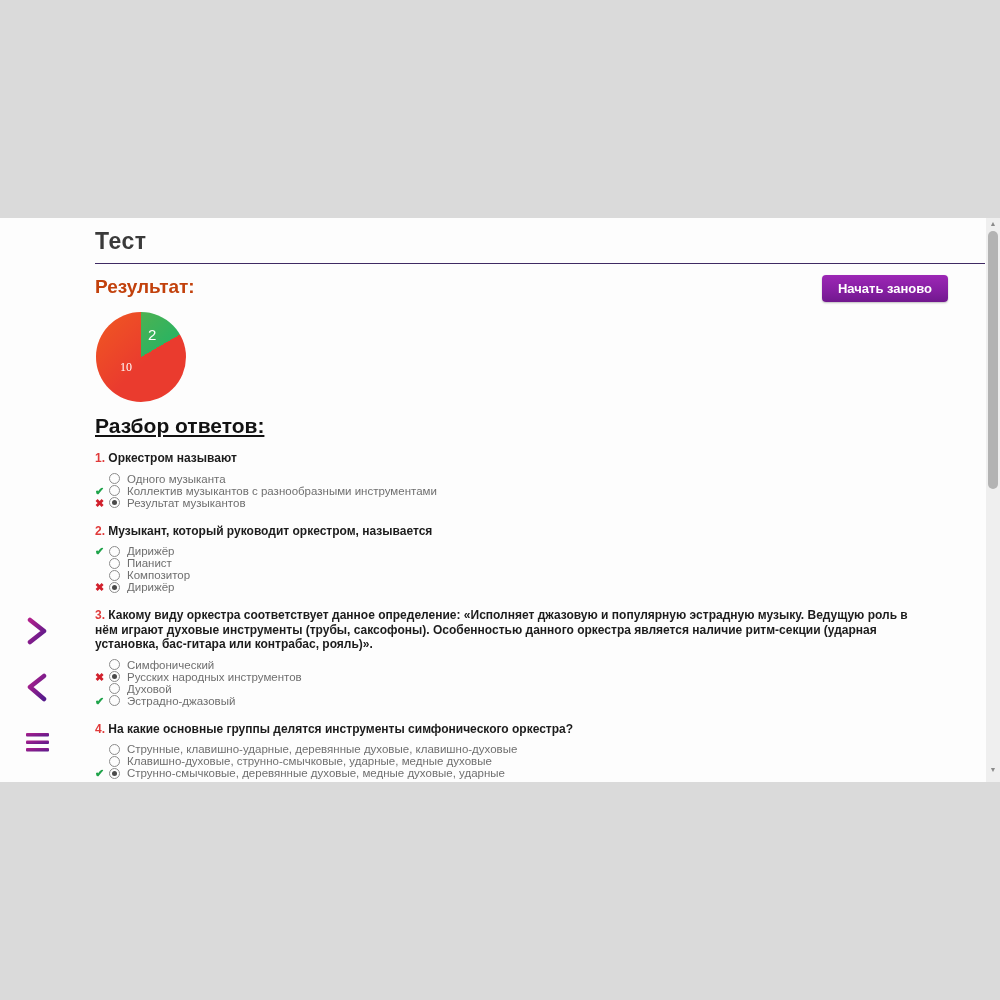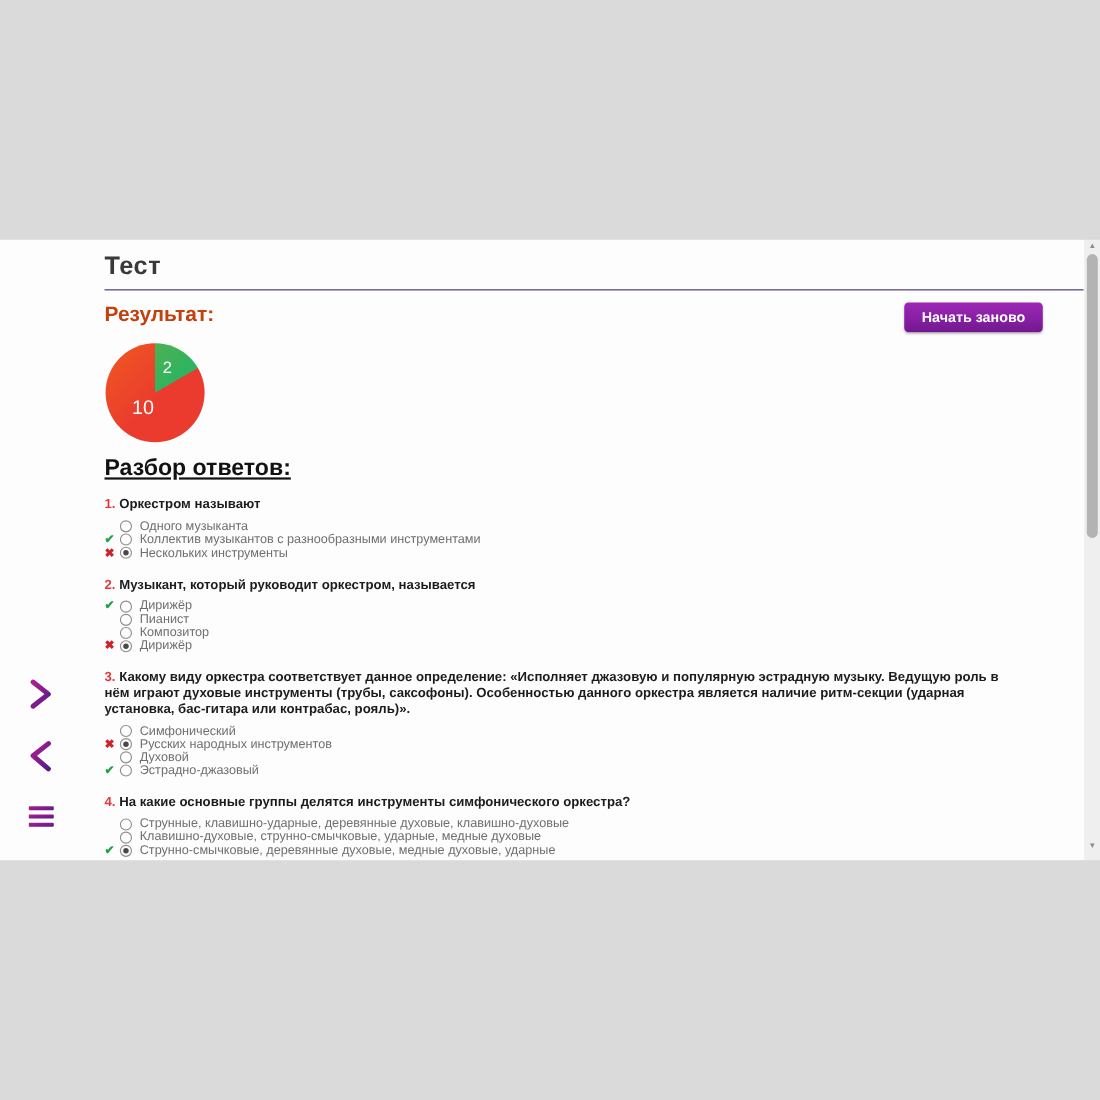--- a/index.html
+++ b/index.html
@@ -15,21 +15,21 @@
     background:linear-gradient(180deg,#9c27b5 0%,#871fa3 55%,#71188e 100%);
     color:#fff;font-size:13px;font-weight:700;font-family:"Liberation Sans",sans-serif;cursor:pointer;
     box-shadow:0 1px 2px rgba(0,0,0,.25);}
 
   .pie-wrap{position:absolute;left:96px;top:94px;width:90px;height:90px;}
   .pie{width:90px;height:90px;border-radius:50%;position:relative;}
   .pie::after{content:"";position:absolute;inset:0;border-radius:50%;
     background:linear-gradient(135deg,rgba(255,166,0,.28),rgba(255,255,255,0) 55%);}
   .pie-label{position:absolute;color:#fff;z-index:2;}
   .pie-label.small{left:52px;top:14px;font-size:15px;}
-  .pie-label.big{left:24px;top:48px;font-size:18px;}
+  .pie-label.big{left:24px;top:48px;font-size:12px;font-family:Liberation Serif, serif;}
 
   .review{position:absolute;left:95px;top:196px;width:815px;}
   .review-heading{font-size:21px;font-weight:800;color:#121212;margin:0 0 13px 0;text-decoration:underline;}
 
   .question{margin-top:15px;}
   .question:first-of-type{margin-top:0;}
   .q-title{font-size:12px;font-weight:700;color:#1c1c1c;line-height:14.5px;margin-bottom:7px;}
   .q-num{color:#e03a3a;}
   .answers{margin-left:0;}
   .answer-row{display:flex;align-items:center;height:12px;font-size:11.5px;color:#6f6f6f;line-height:12px;}
@@ -78,21 +78,21 @@
                 <span>Одного музыканта</span>
               </div>
               <div class="answer-row">
                 <span class="mark correct">✔</span>
                 <span class="radio"></span>
                 <span>Коллектив музыкантов с разнообразными инструментами</span>
               </div>
               <div class="answer-row">
                 <span class="mark wrong">✖</span>
                 <span class="radio sel"></span>
-                <span>Нескольких инструменты</span>
+                <span>Результат музыкантов</span>
               </div>
             </div>
           </div>
           <div class="question">
             <div class="q-title"><span class="q-num">2. </span><span>Музыкант, который руководит оркестром, называется</span></div>
             <div class="answers">
               <div class="answer-row">
                 <span class="mark correct">✔</span>
                 <span class="radio"></span>
                 <span>Дирижёр</span>

